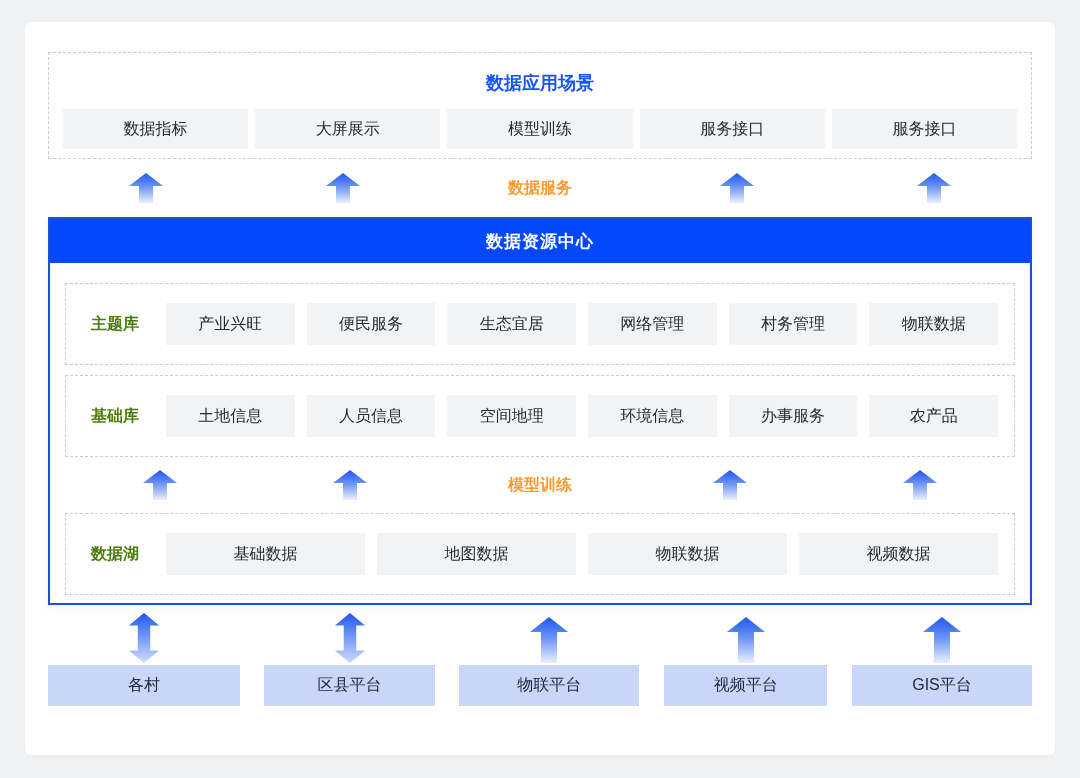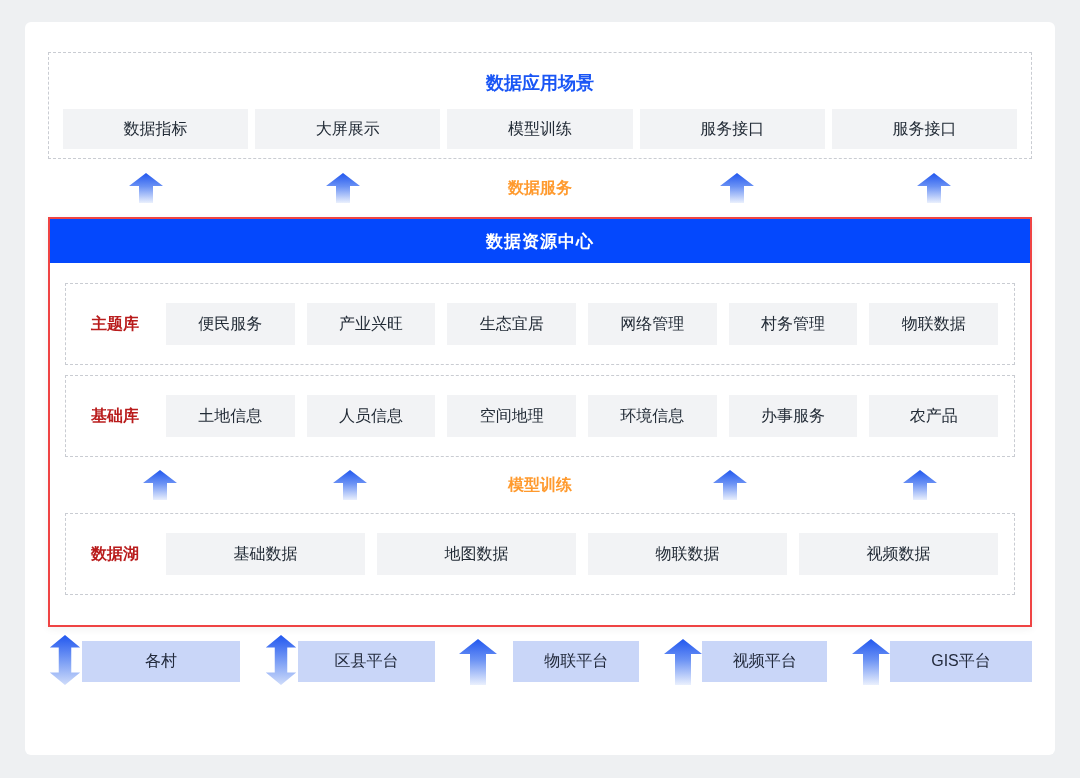--- a/index.html
+++ b/index.html
@@ -33,57 +33,57 @@
     font-size:16px; color:#222b36;
   }
 
   
   .arrow-row { display:flex; height:58px; align-items:center; }
   .arrow-slot { flex:1; display:flex; justify-content:center; align-items:center; }
   .flow-label { font-size:16px; font-weight:bold; color:#ff9a2e; }
 
   
   .center-box {
-    border:2px solid #ef4444;
+    border:2px solid #1d4ed8;
     box-shadow:0 2px 8px rgba(31,35,41,.06);
-    padding-bottom:30px;
+    padding-bottom:8px;
   }
   .banner {
     height:44px; background:#0448fd;
     display:flex; align-items:center; justify-content:center;
     color:#ffffff; font-size:17px; font-weight:bold;
     letter-spacing:1px;
   }
   .inner { padding:20px 15px 0 15px; }
   .db-row {
     border:1px dashed #c9ccd2;
     display:flex; align-items:center; gap:12px;
     padding:19px 16px 19px 10px;
   }
   .db-row + .db-row { margin-top:10px; }
   .db-label {
     width:78px; flex:0 0 78px; text-align:center;
-    font-size:16px; font-weight:bold; color:#b91c1c;
+    font-size:16px; font-weight:bold; color:#4d7c0f;
   }
   .db-box {
     flex:1; height:42px; background:#f2f3f5;
     display:flex; align-items:center; justify-content:center;
     font-size:16px; color:#222b36;
   }
   .inner .arrow-row { height:56px; }
 
   
   .platforms {
     display:flex; justify-content:space-between;
     margin-top:8px;
   }
-  .platform-col { display:flex; flex-direction:row; align-items:center; }
+  .platform-col { display:flex; flex-direction:column; }
   .platform-col:nth-child(1){ width:19.5%; }
   .platform-col:nth-child(2){ width:17.3%; }
-  .platform-col:nth-child(3){ width:18.3%;gap:16px; }
+  .platform-col:nth-child(3){ width:18.3%; }
   .platform-col:nth-child(4){ width:16.6%; }
   .platform-col:nth-child(5){ width:18.3%; }
   .platform-arrow { height:52px; display:flex; align-items:flex-end; justify-content:center; padding-bottom:2px; }
   .platform-box {
     width:100%; height:41px; background:#c9d6f8;
     display:flex; align-items:center; justify-content:center;
     font-size:16px; color:#232b3d;
   }
   .svg-defs { position:absolute; width:0; height:0; }
 </style>
@@ -143,22 +143,22 @@
         </svg>
       </div>
   </div>
 
   <div class="center-box">
     <div class="banner">数据资源中心</div>
     <div class="inner">
 
       <div class="db-row">
         <div class="db-label">主题库</div>
+        <div class="db-box">产业兴旺</div>
         <div class="db-box">便民服务</div>
-        <div class="db-box">产业兴旺</div>
         <div class="db-box">生态宜居</div>
         <div class="db-box">网络管理</div>
         <div class="db-box">村务管理</div>
         <div class="db-box">物联数据</div>
       </div>
 
       <div class="db-row">
         <div class="db-label">基础库</div>
         <div class="db-box">土地信息</div>
         <div class="db-box">人员信息</div>

